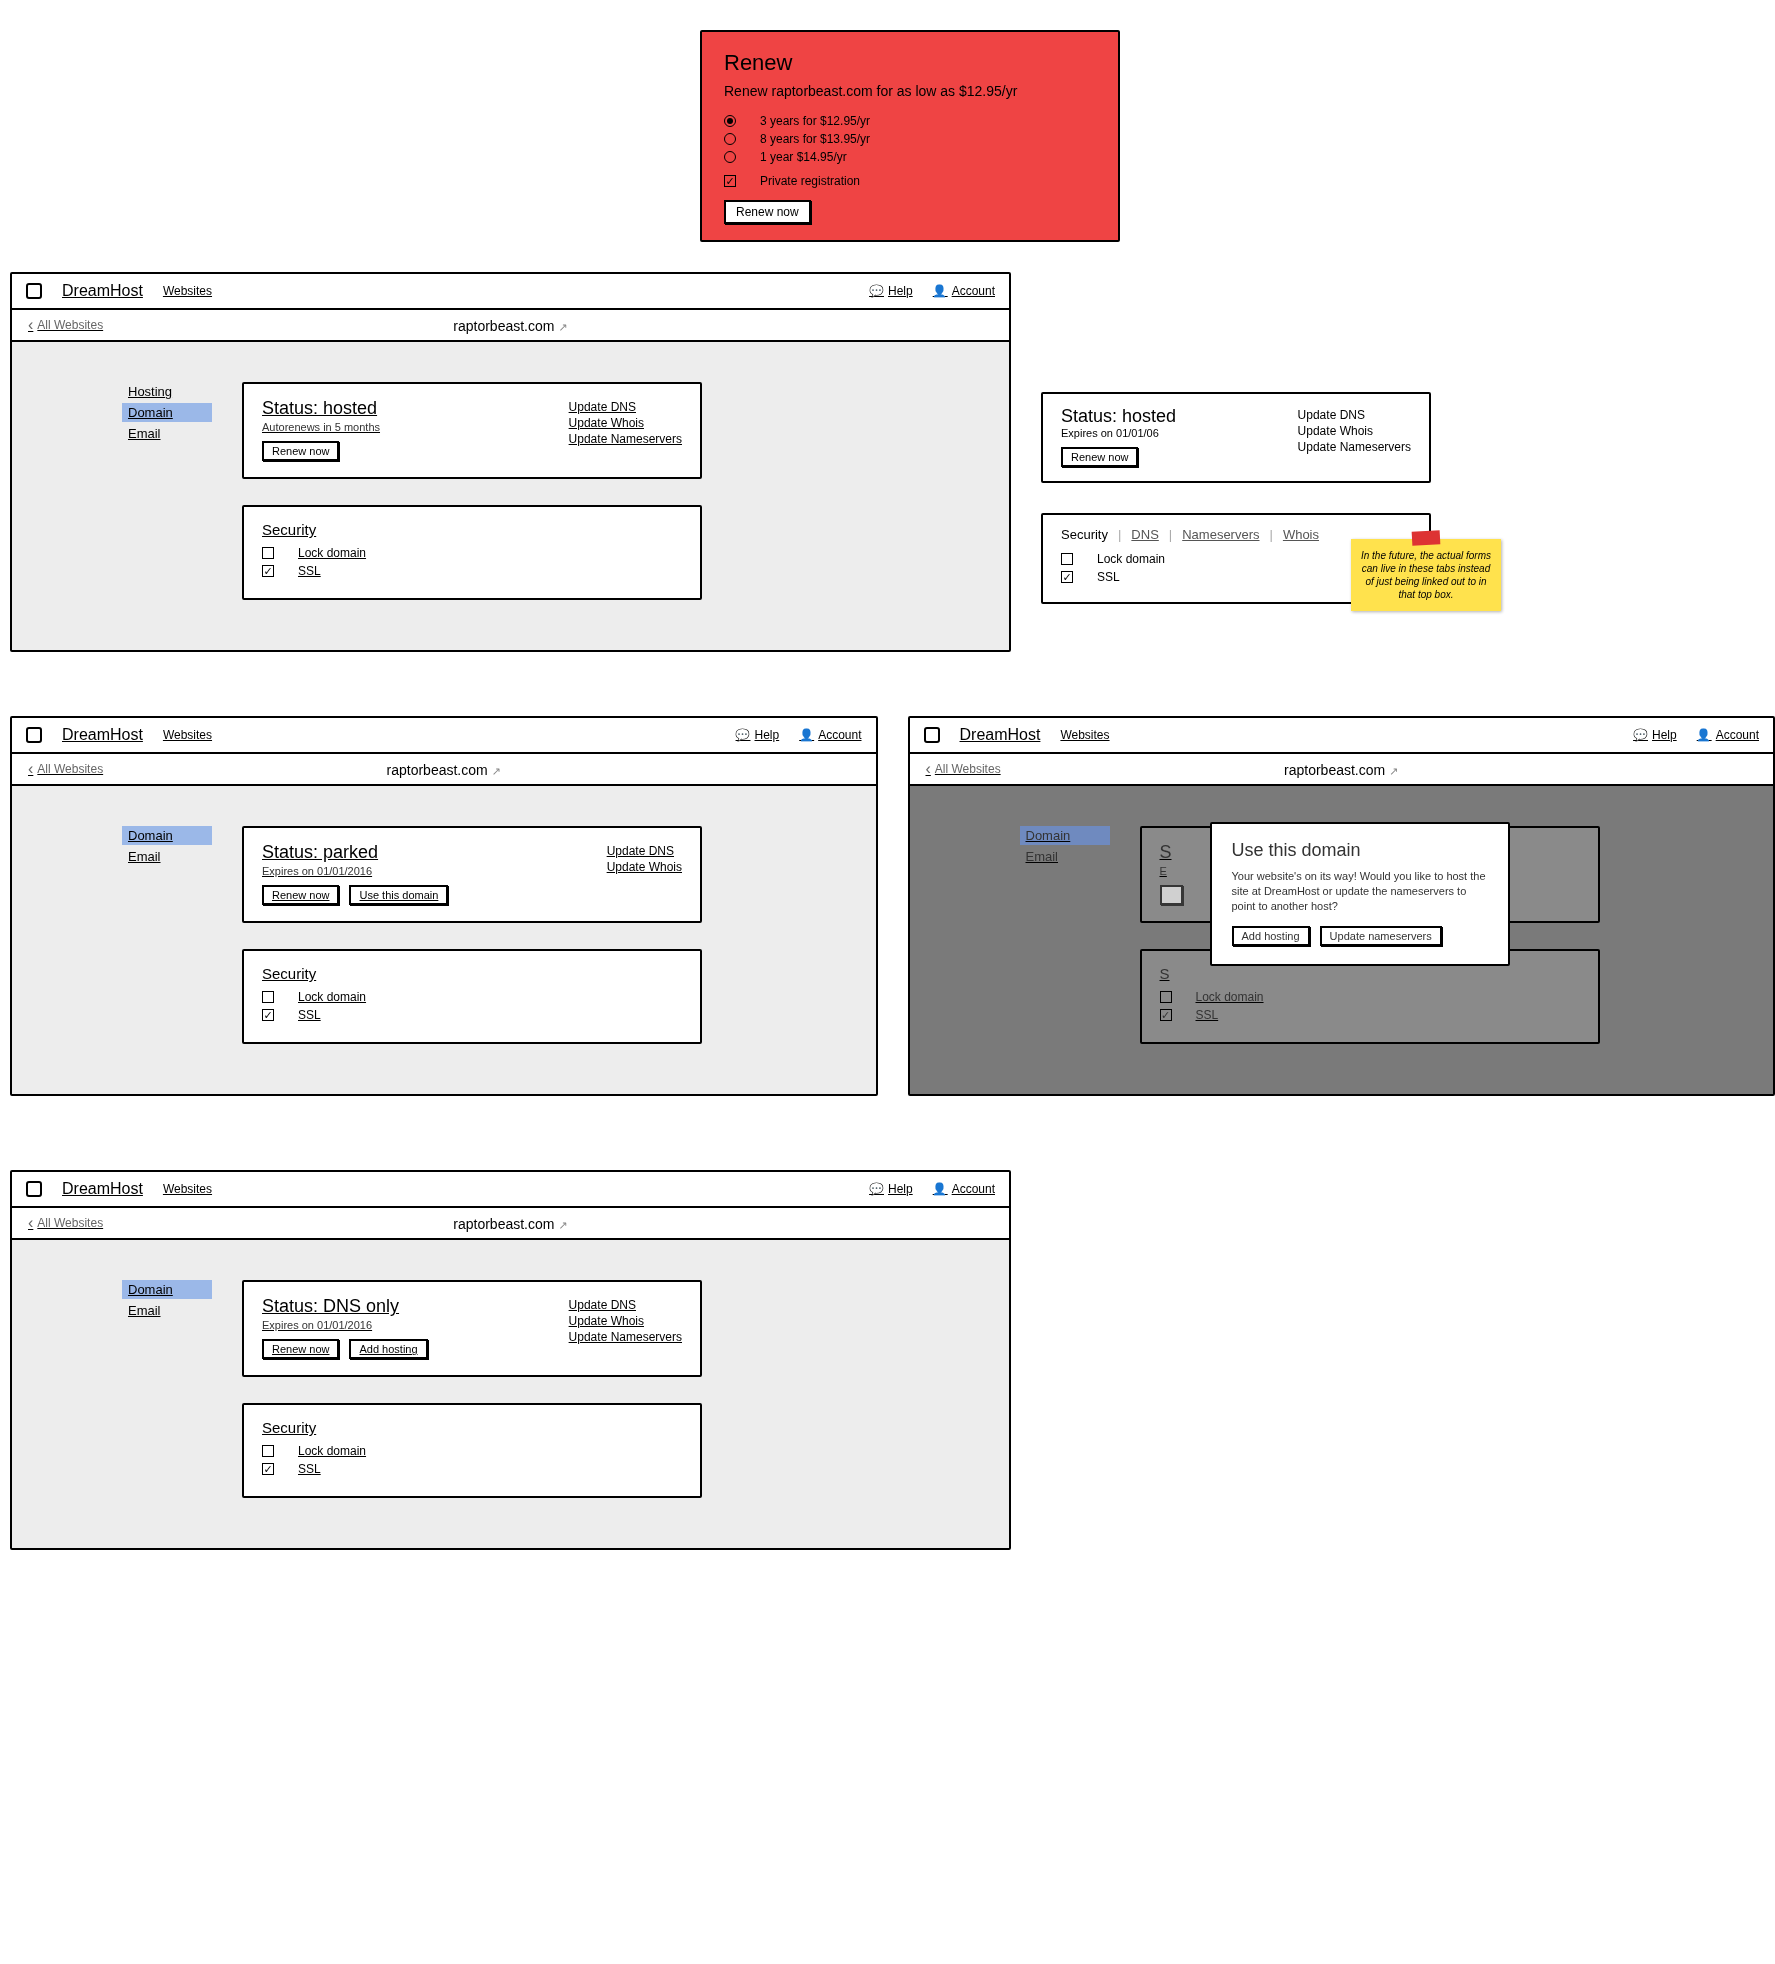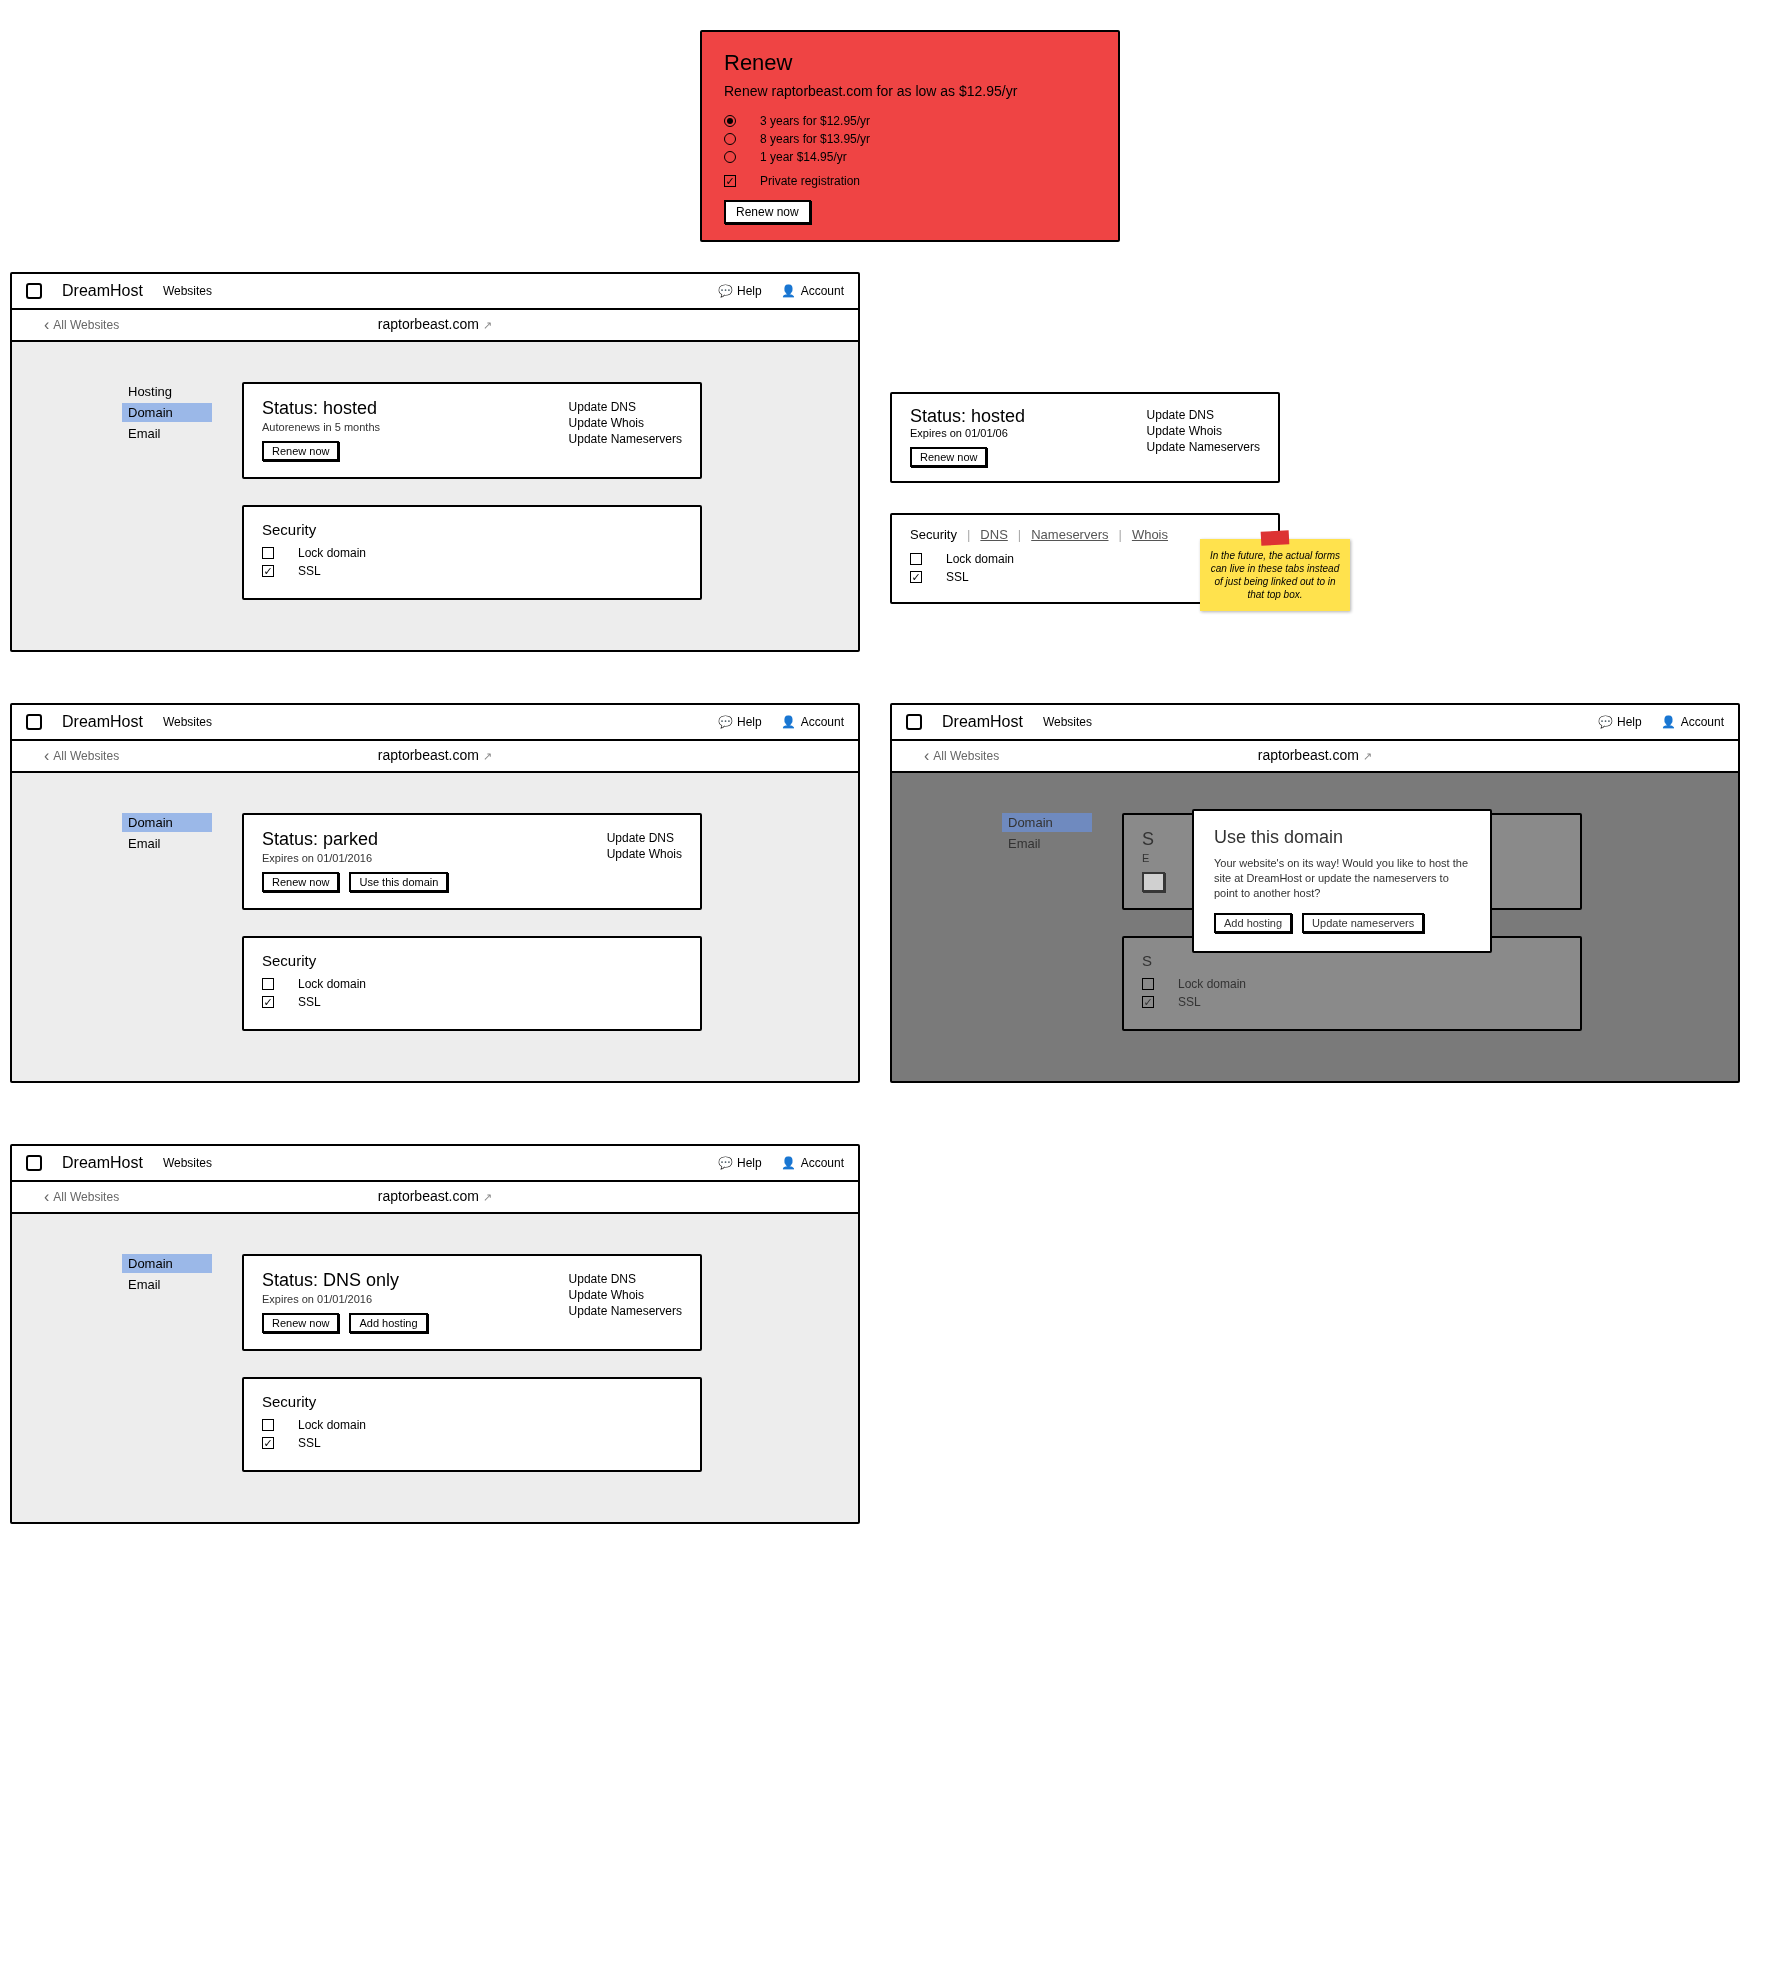--- a/index.html
+++ b/index.html
@@ -49,38 +49,39 @@
     padding:3px 10px;
     font-family:inherit;
     font-size:12px;
     display:inline-block;
     box-shadow: 1px 1px 0 #000;
     cursor:pointer;
   }
   .btn.small { padding:2px 8px; font-size:11px; }
   
   .app {
-    width: 850px;
+    width: 1001px;
     background:#fff;
-    margin-bottom: 1px;
+    margin-bottom: 14px;
+    text-decoration: underline;
   }
   .app-header {
     display:flex; align-items:center; padding:8px 14px; border-bottom:2px solid #000;
     gap:20px;
   }
   .logo-box {
     width:16px; height:16px; border:2px solid #000; border-radius:3px;
   }
   .brand { font-size:16px; }
   .nav-item { font-size:12px; }
   .spacer { flex:1; }
   .icon-help::before { content:"💬"; font-size:12px; margin-right:4px;}
   .icon-account::before { content:"👤"; font-size:12px; margin-right:4px;}
   .app-subheader {
-    display:flex; align-items:flex-start; padding:6px 32px; border-bottom:2px solid #000;
+    display:flex; align-items:flex-end; padding:6px 16px; border-bottom:2px solid #000;
     position:relative;
     font-size:12px;
     color:#666;
   }
   .breadcrumb { display:flex; align-items:center; gap:4px; }
   .chev-left::before { content:"‹"; font-size:16px; color:#666; }
   .ext-icon { font-size:11px; color:#888; margin-left:4px; }
   .title-center {
     position:absolute; left:0; right:0; text-align:center; color:#000; font-size:14px;
     pointer-events:none;

